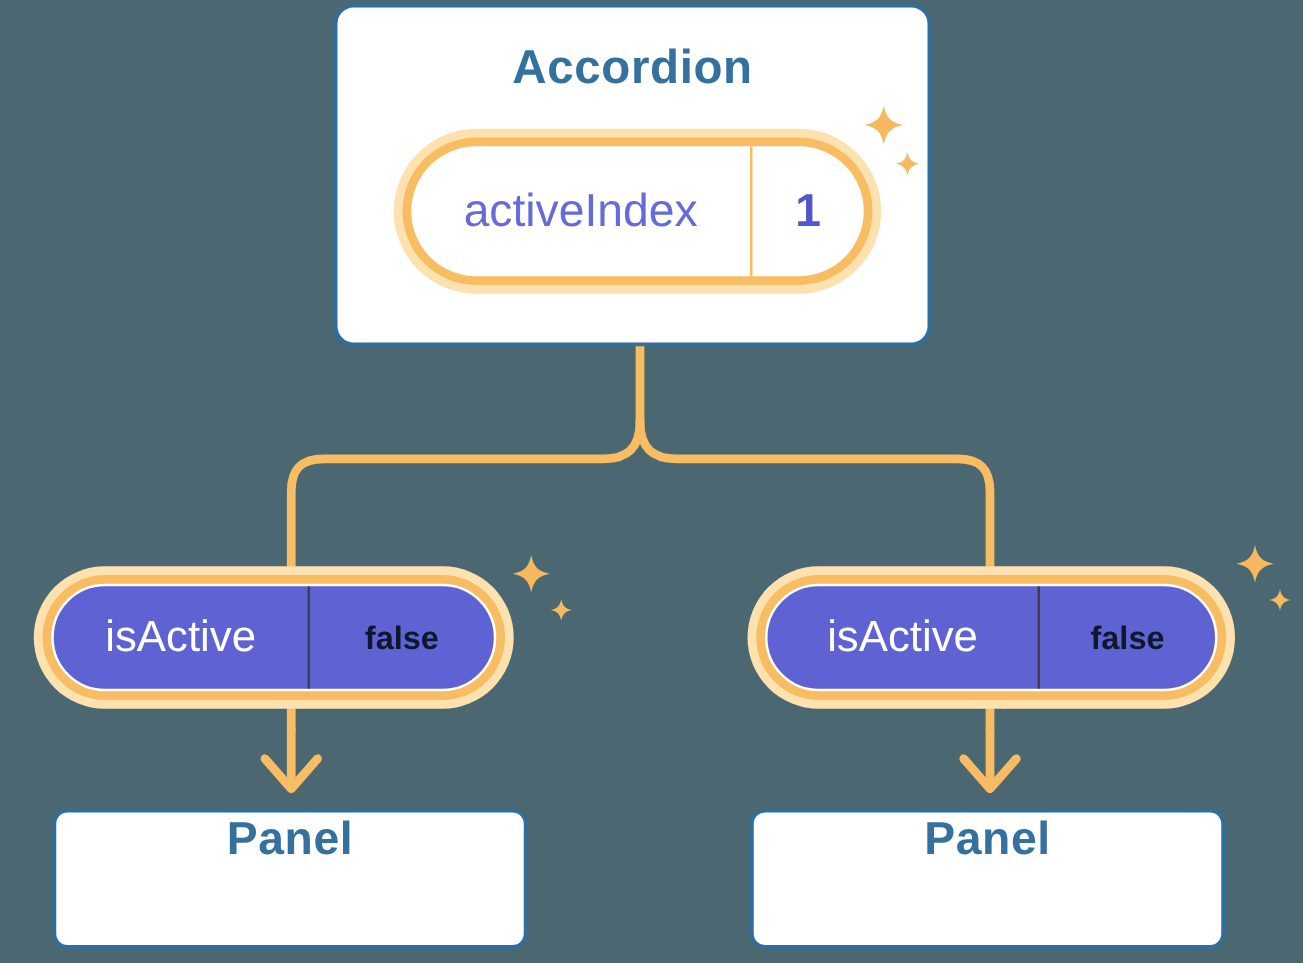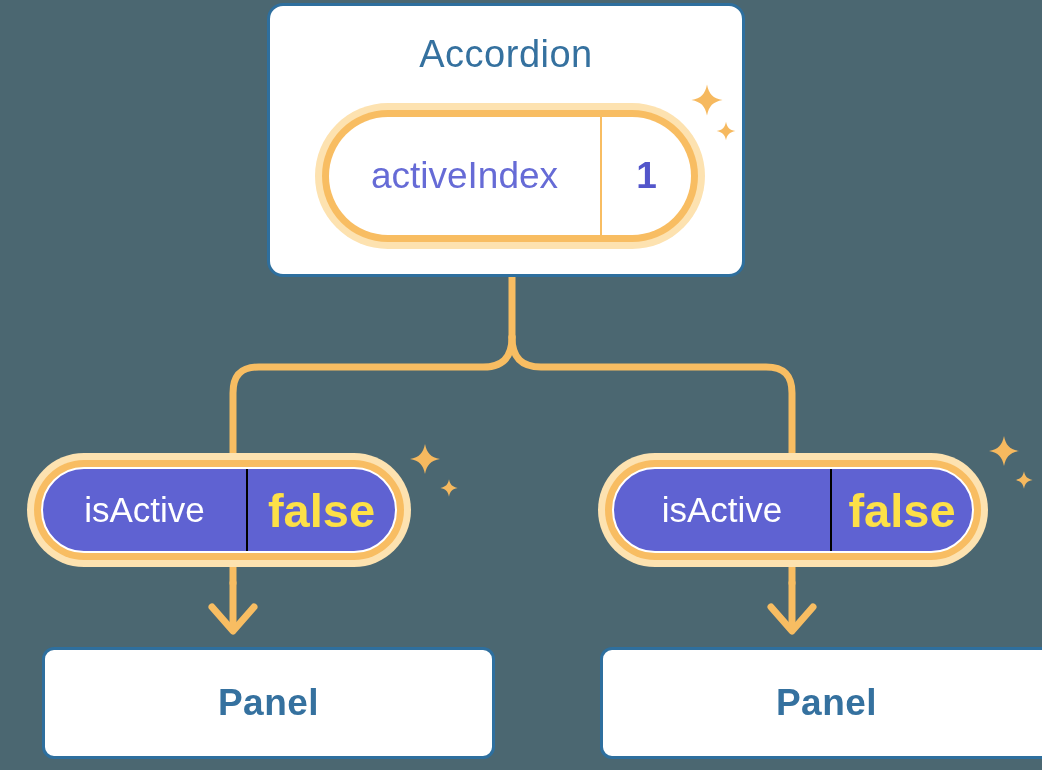--- a/index.html
+++ b/index.html
@@ -13,50 +13,50 @@
   #sparkle-layer{z-index:3;}
 
   
   .card{
     position:absolute;z-index:2;background:#ffffff;
     border:3px solid #2e6f9e;border-radius:16px;box-sizing:border-box;
   }
   .root-card{left:267px;top:3px;width:478px;height:274px;}
   .card-title{
     margin-top:27px;text-align:center;
-    font-size:38px;font-weight:400;color:#35719f;letter-spacing:.5px;
+    font-size:38px;font-weight:700;color:#35719f;letter-spacing:.5px;
   }
-  .panel-card{width:453px;height:112px;top:647px;border-radius:12px;
-    display:flex;align-items:center;justify-content:center;}
+  .panel-card{width:380px;height:112px;top:647px;border-radius:12px;
+    display:flex;justify-content:center;}
   .panel-left{left:42px;}
   .panel-right{left:600px;}
   .panel-label{font-size:37px;font-weight:600;color:#35719f;letter-spacing:.5px;}
 
   
   .pill-wrap{
     position:absolute;z-index:2;background:#f8bd62;border-radius:999px;
     padding:7px;box-sizing:border-box;
     box-shadow:0 0 0 7px #fde2b0;
   }
   .pill-inner{
     width:100%;height:100%;border-radius:999px;display:flex;
     box-sizing:border-box;overflow:hidden;
   }
-  .state-wrap{left:322px;top:110px;width:376px;height:132px;}
+  .state-wrap{left:322px;top:110px;width:376px;height:118px;}
   .state-inner{background:#ffffff;}
   .seg{display:flex;align-items:center;justify-content:center;box-sizing:border-box;}
   .state-label{width:271px;font-size:37px;color:#666bd6;}
   .state-value{flex:1;font-size:37px;font-weight:bold;color:#5356cb;border-left:2px solid #f8bd62;}
 
   .prop-wrap{top:460px;width:376px;height:100px;}
   .prop-left{left:34px;width:370px;}
   .prop-right{left:605px;}
   .prop-inner{background:#5f62d2;border:2px solid #ffffff;}
   .prop-label{font-size:35px;color:#ffffff;}
-  .prop-value{flex:1;font-size:47px;font-weight:bold;color:#fde047;border-left:2px solid #000000;}
+  .prop-value{flex:1;font-size:26px;font-weight:bold;color:#0f172a;border-left:2px solid #404040;}
   .prop-left .prop-label{width:203px;}
   .prop-right .prop-label{width:216px;}
 </style>
 </head>
 <body>
 
 <div class="stage">
 
   <svg id="connector-layer" class="layer" viewBox="0 0 1042 770">
     <g stroke="#f8bd62" stroke-width="7" fill="none" stroke-linecap="round" stroke-linejoin="round">

